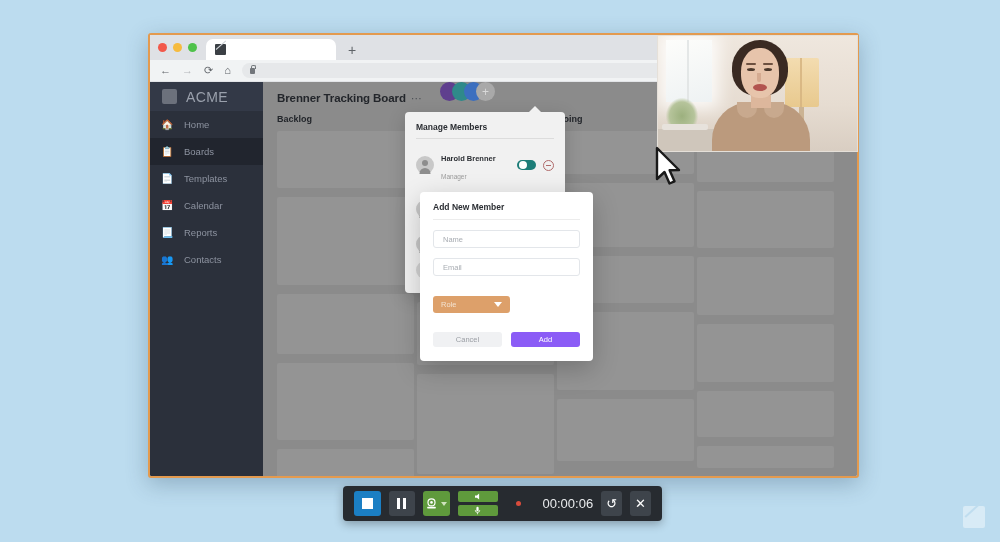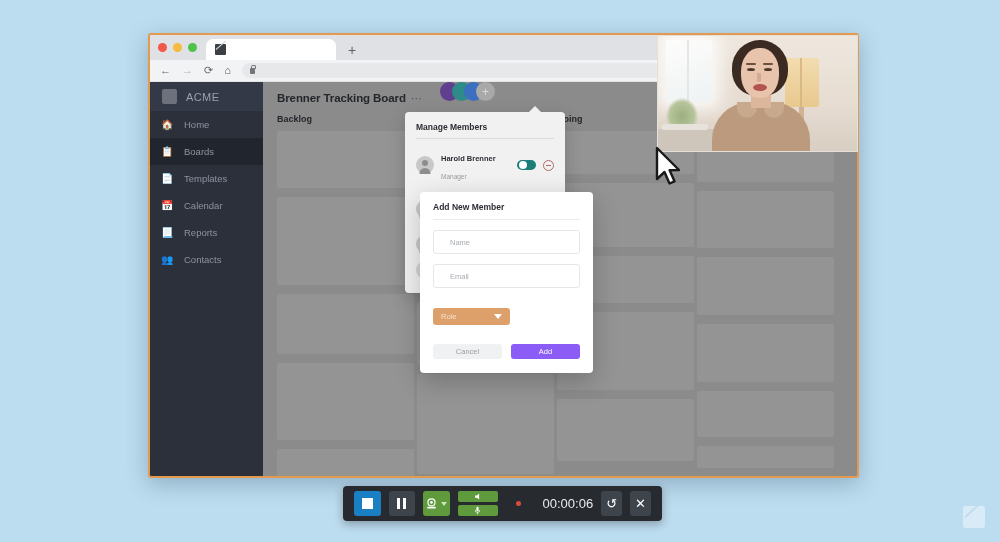--- a/index.html
+++ b/index.html
@@ -72,21 +72,21 @@
   
   #app { display: flex; height: calc(100% - 47px); background: #fff; }
 
   
   #sidebar { width: 113px; background: #2b303b; flex-shrink: 0; }
   #brand {
     height: 29px; display: flex; align-items: center; gap: 9px;
     padding: 0 12px; background: #333947;
   }
   #brand .logo { width: 15px; height: 15px; background: #6c717c; border-radius: 2px; }
-  #brand .name { color: #9aa0ac; font-size: 11px; letter-spacing: .4px; }
+  #brand .name { color: #9aa0ac; font-size: 14px; letter-spacing: .4px; }
   .navitem {
     height: 27px; display: flex; align-items: center; gap: 10px;
     padding: 0 12px; color: #8d93a0; font-size: 9.5px;
   }
   .navitem.active { background: #21252e; }
   .navicn { width: 12px; display: flex; justify-content: center; color: #8d93a0; font-size: 10px; line-height: 1; }
 
   
   #board { flex: 1; background: #8b8b8b; position: relative; overflow: hidden; }
   #board-top { height: 32px; display: flex; align-items: center; padding: 0 14px; position: relative; }
@@ -155,22 +155,22 @@
 
   
   #modal {
     position: absolute; left: 420px; top: 192px;
     width: 173px; background: #fff; border-radius: 4px;
     padding: 10px 13px 14px;
     box-shadow: 0 8px 26px rgba(0,0,0,.22);
   }
   .modal-title { font-size: 8.5px; font-weight: bold; color: #2b2e33; padding-bottom: 7px; border-bottom: 1px solid #ececec; }
   .field {
-    height: 24px; border: 1px solid #e3e6ea; border-radius: 3px;
-    margin-top: 10px; display: flex; align-items: center; padding-left: 16px;
+    height: 18px; border: 1px solid #e3e6ea; border-radius: 3px;
+    margin-top: 10px; display: flex; align-items: center; padding-left: 9px;
     font-size: 7.5px; color: #a8acb2; background: #fff;
   }
   #role-select {
     height: 17px; background: #dda06a; border-radius: 3px; margin-top: 20px;
     display: flex; align-items: center; justify-content: space-between;
     padding: 0 8px; font-size: 7.5px; color: #f3e2d0; width: 77px;
   }
   #role-select .caret { width: 0; height: 0; border-left: 4px solid transparent; border-right: 4px solid transparent; border-top: 5px solid #fff; }
   .modal-actions { display: flex; gap: 9px; margin-top: 19px; text-align: right; }
   .btn { flex: 1; height: 15px; border-radius: 3px; display: flex; align-items: center; justify-content: center; font-size: 7.5px; }

